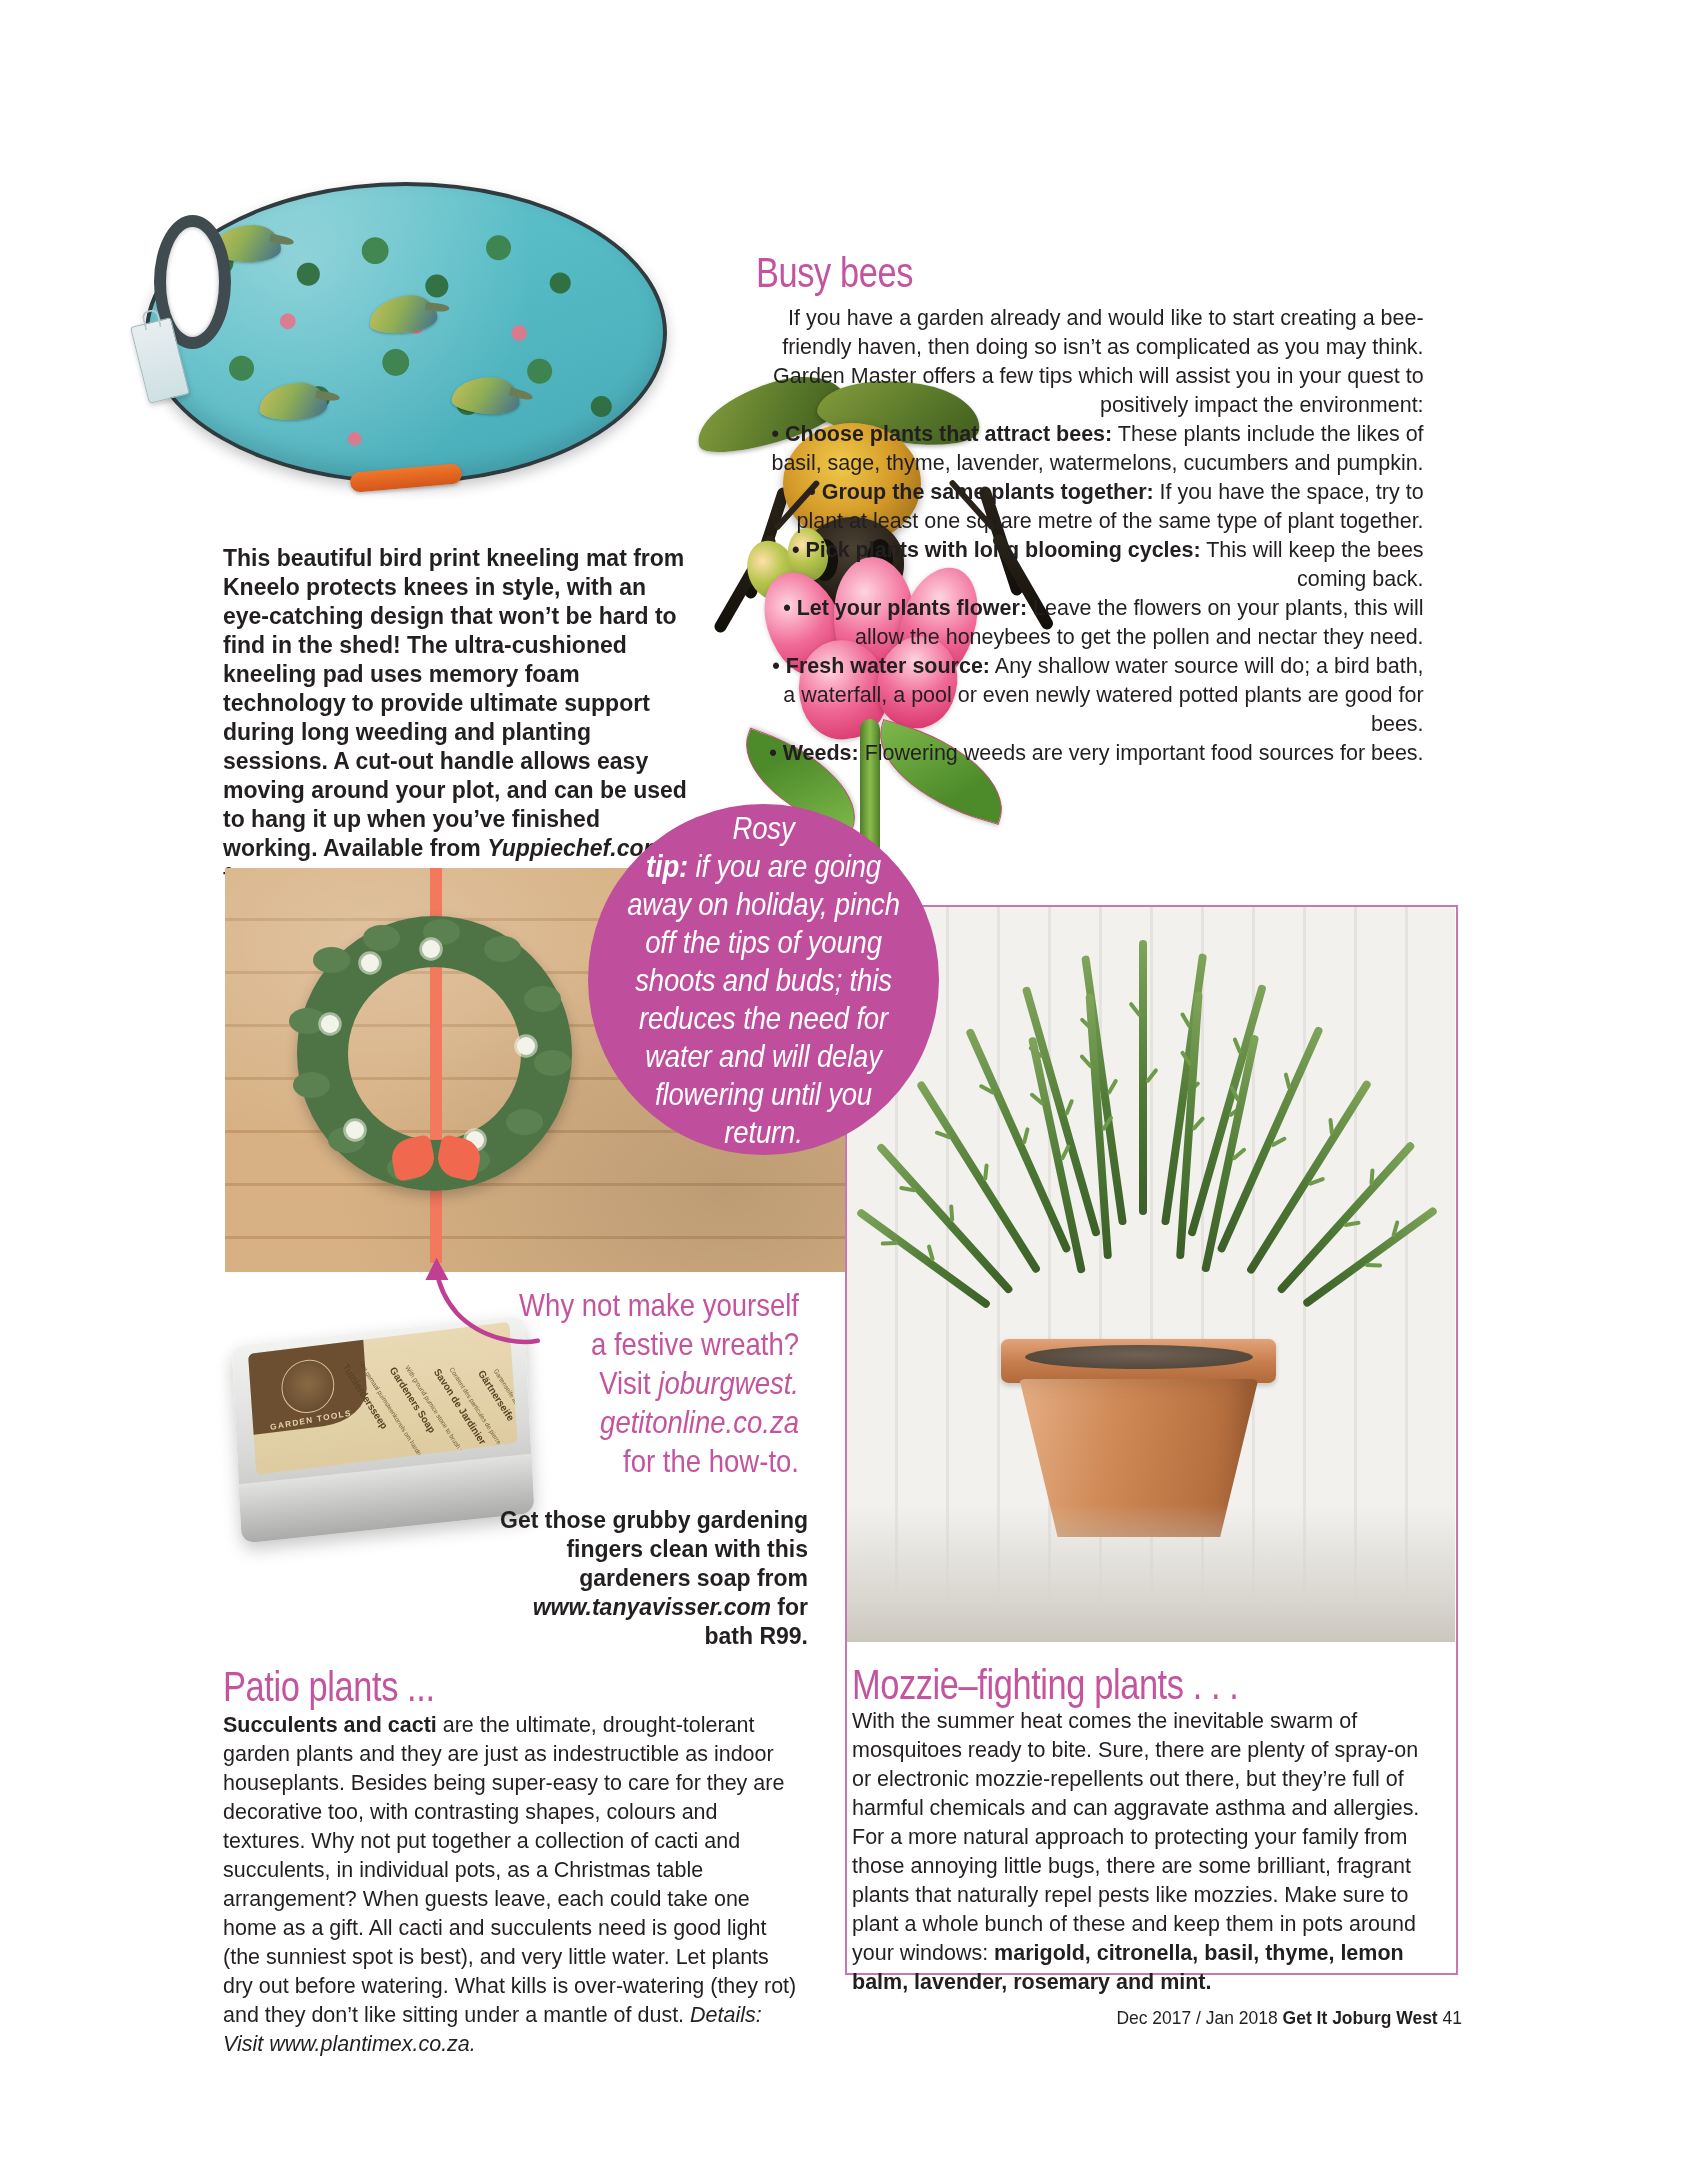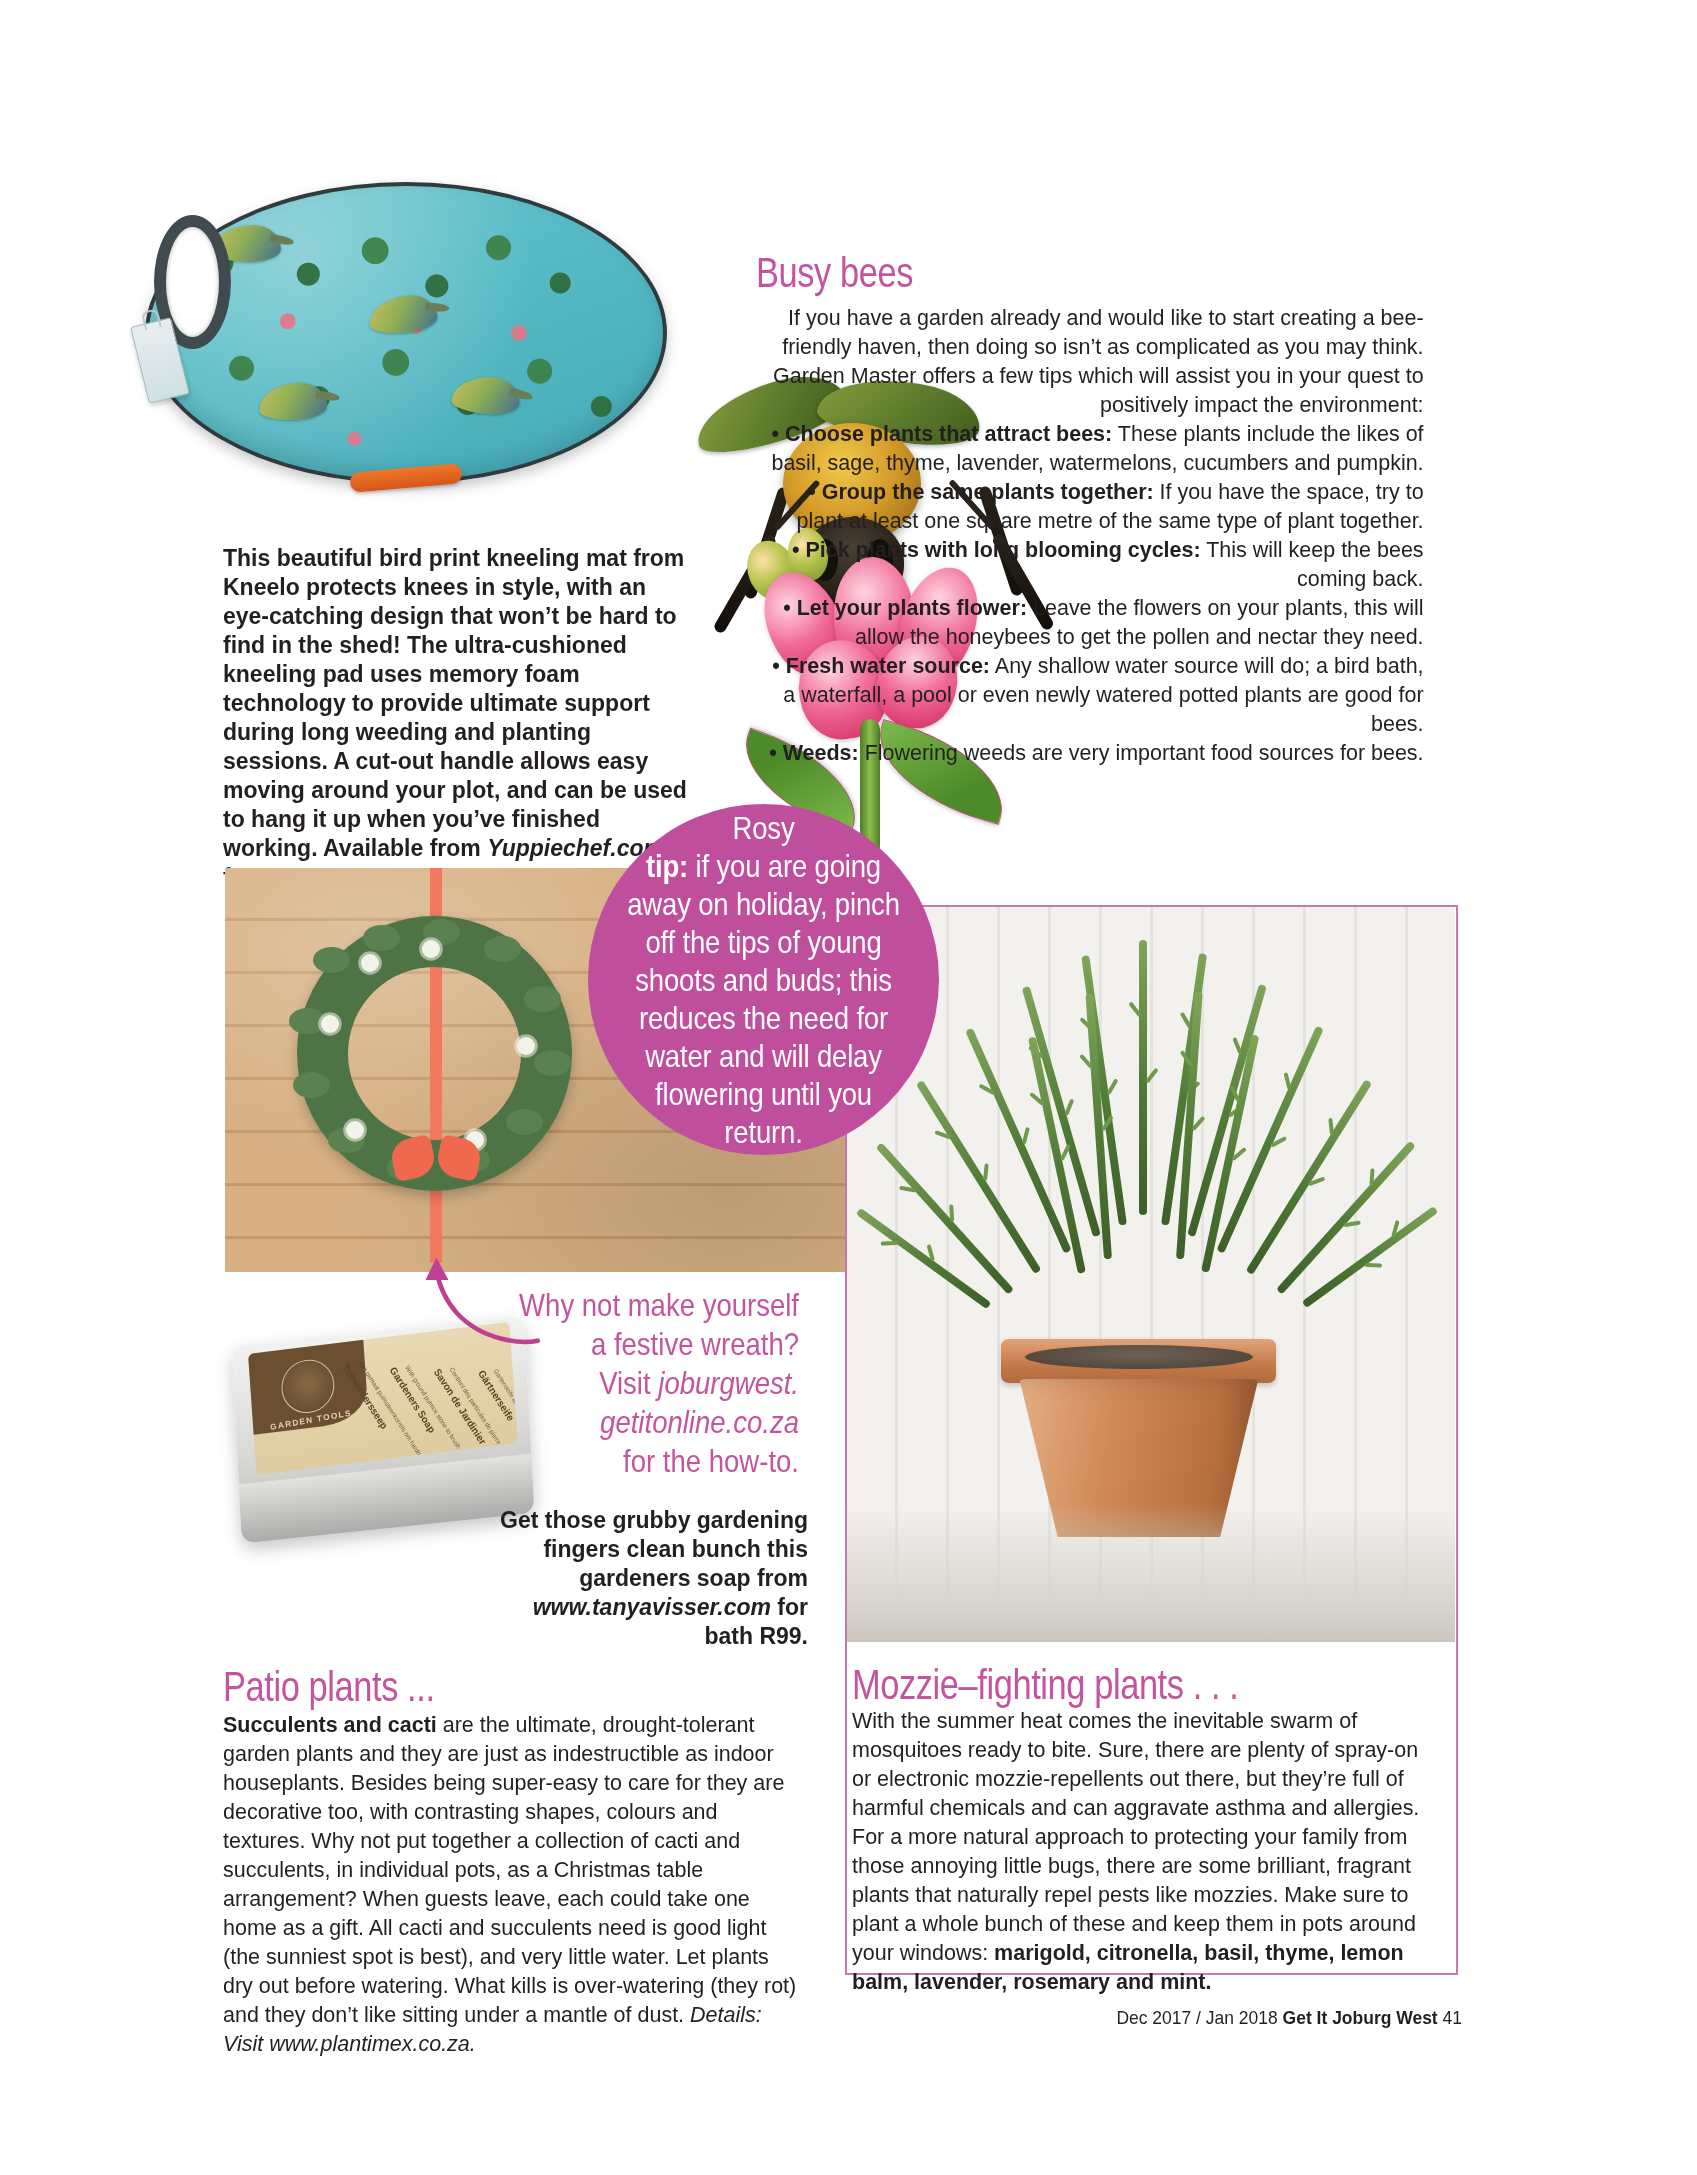--- a/index.html
+++ b/index.html
@@ -230,20 +230,21 @@
     border-radius: 50%;
     background: #bf4e9c;
     color: #ffffff;
     display: flex;
     align-items: center;
     justify-content: center;
     text-align: center;
     box-sizing: border-box;
     padding: 22px 11px;
     z-index: 40;
+    font-style: italic;
   }
   #rosy-tip .rosy-inner {
     font-size: 32px;
     line-height: 38px;
     font-weight: 400;
     transform: scaleX(0.86);
     letter-spacing: -0.2px;
   }
   #rosy-tip .rosy-lead { display: block; }
   #rosy-tip .rosy-bold { font-weight: 700; }
@@ -695,21 +696,21 @@
 
   <div id="wreath-caption">
     <div>Why not make yourself</div>
     <div>a festive wreath?</div>
     <div><span>Visit </span><i>joburgwest.</i></div>
     <div><i>getitonline.co.za</i></div>
     <div>for the how-to.</div>
   </div>
 
   <div id="soap-caption">
-    <span>Get those grubby gardening fingers clean bunch this gardeners soap from </span><i>www.tanyavisser.com</i><span> for bath R99.</span>
+    <span>Get those grubby gardening fingers clean with this gardeners soap from </span><i>www.tanyavisser.com</i><span> for bath R99.</span>
   </div>
 
   <div id="patio-heading" class="hdg">Patio plants ...</div>
   <div id="patio-body" class="body-t">
     <p><b>Succulents and cacti</b><span> are the ultimate, drought-tolerant garden plants and they are just as indestructible as indoor houseplants. Besides being super-easy to care for they are decorative too, with contrasting shapes, colours and textures. Why not put together a collection of cacti and succulents, in individual pots, as a Christmas table arrangement? When guests leave, each could take one home as a gift. All cacti and succulents need is good light (the sunniest spot is best), and very little water. Let plants dry out before watering. What kills is over-watering (they rot) and they don’t like sitting under a mantle of dust. </span><i>Details: Visit www.plantimex.co.za.</i></p>
   </div>
 
   <div id="mozzie-card">
     <div id="rosemary-photo">
       <div class="rosemary-bush">

